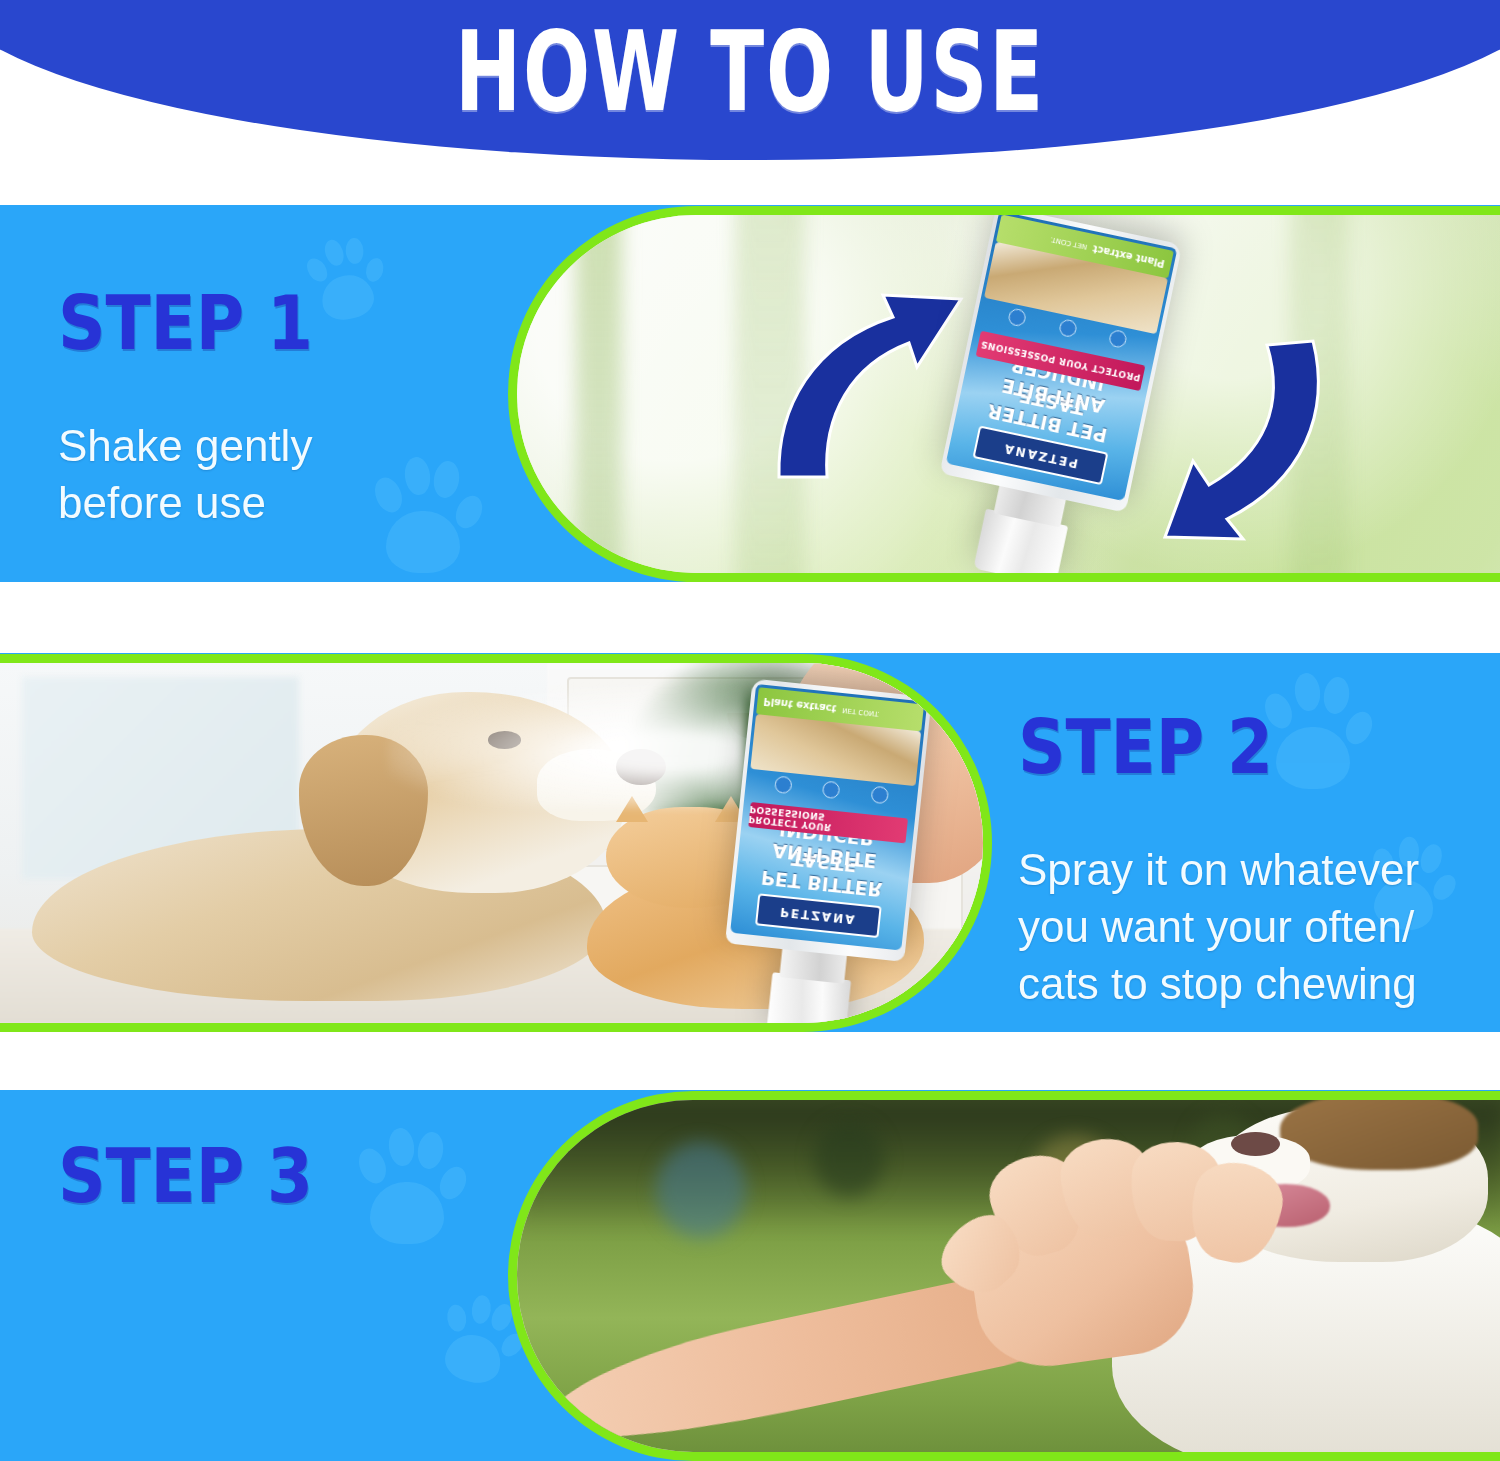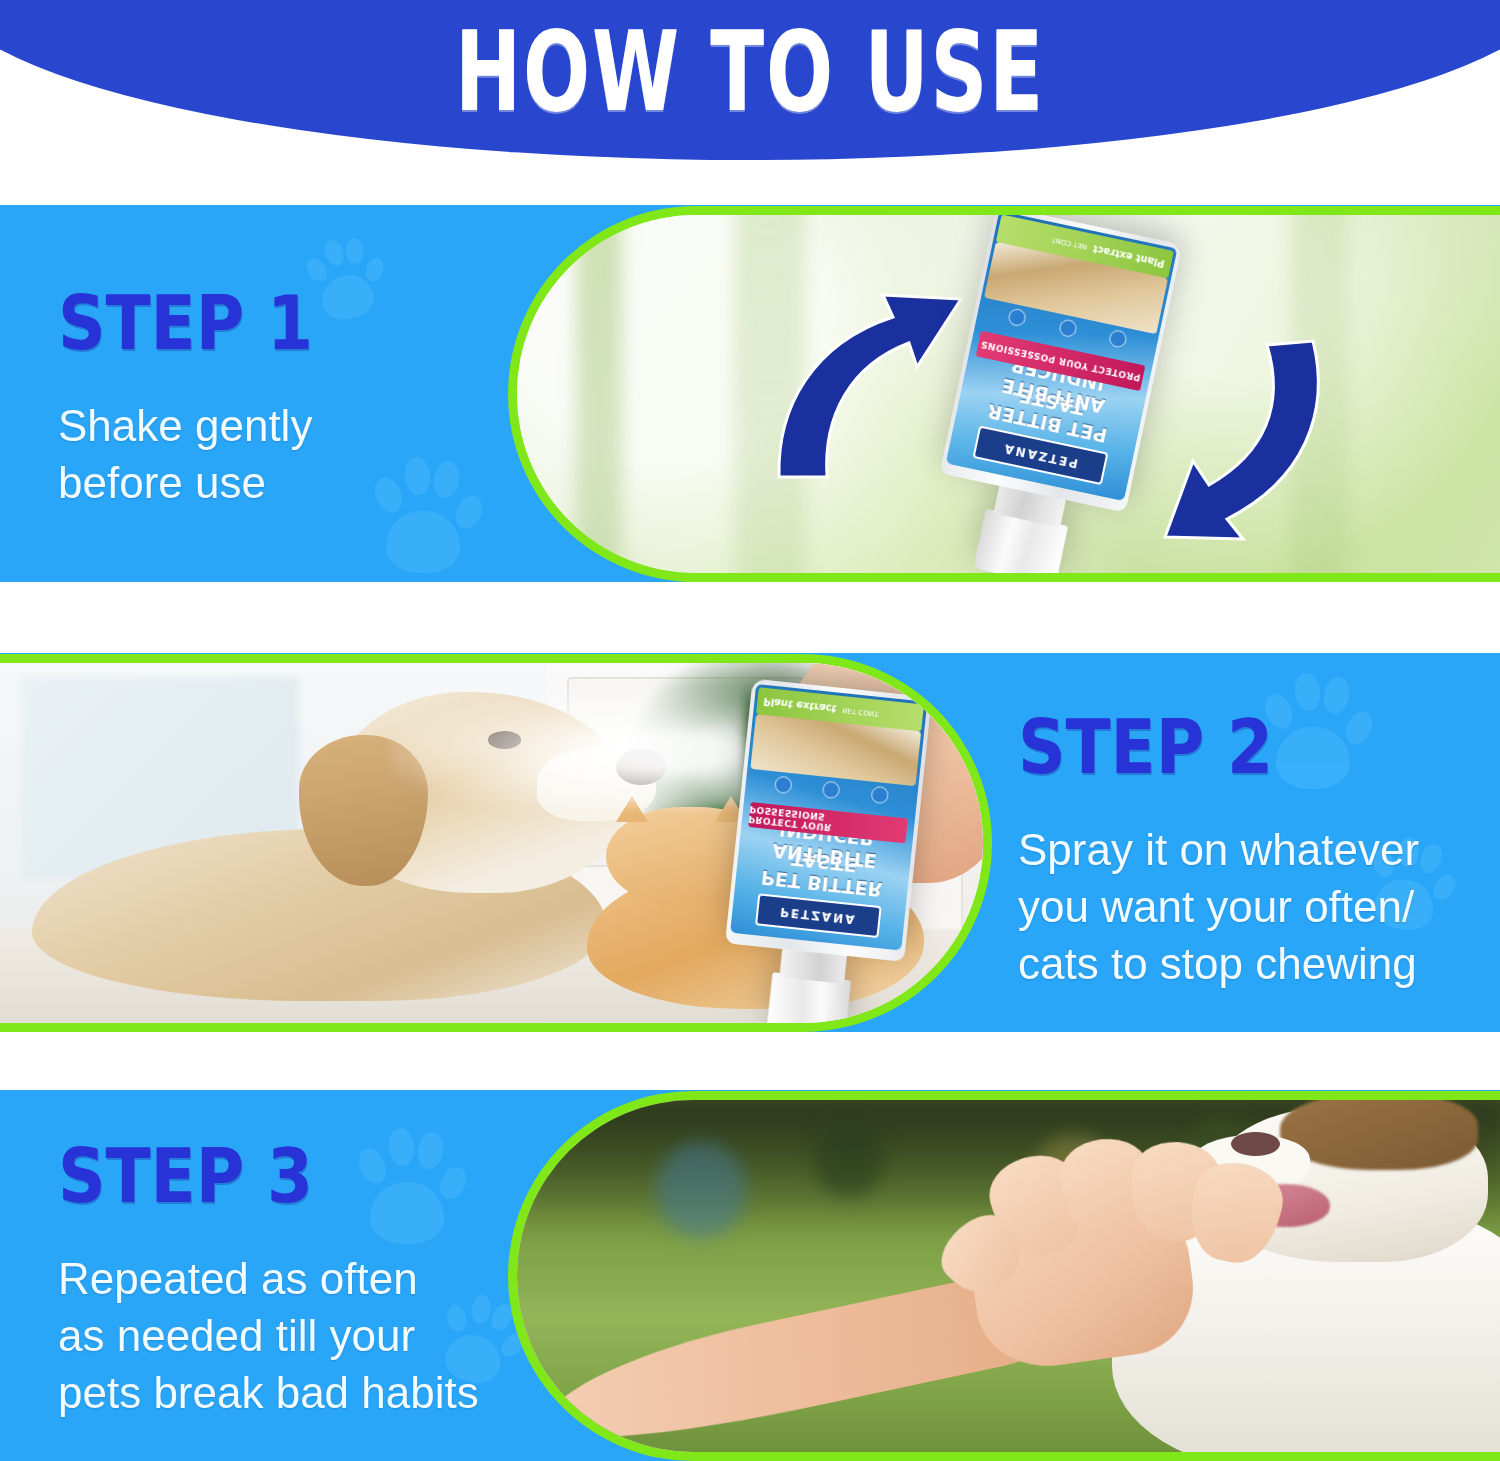--- a/index.html
+++ b/index.html
@@ -64,21 +64,21 @@
     font-weight:bold;
     font-size:66px;
     color:#2733D6;
     letter-spacing:0px;
     line-height:1;
     transform:scaleY(1.12);
     transform-origin:left top;
     text-shadow:1px 2px 0 rgba(20,30,140,.30);
   }
   .step-body {
-    margin-top:44px;
+    margin-top:64px;
     font-family:"Liberation Sans", sans-serif;
     font-size:44px;
     line-height:1.30;
     color:#F2FBFF;
     text-shadow:0 1px 2px rgba(0,60,120,.25);
     white-space:pre-line;
   }
 
   
   .capsule {
@@ -557,23 +557,20 @@
     </div>
     <div class="paw" style="left:452px; top:196px; transform:scale(.75) rotate(14deg);">
       <span class="toe t1"></span>
         <span class="toe t2"></span>
       <span class="toe t3"></span>
         <span class="toe t4"></span>
         <span class="pad"></span>
     </div>
     <div class="textblock" style="left:58px; top:50px; width:460px;">
       <div class="step-heading">STEP 3</div>
-      <div class="step-body">Repeated as often
-as needed till your
-pets break bad habits</div>
     </div>
   </div>
 
   <div class="capsule" id="cap-3">
     <div class="capsule-inner">
       <div class="scene3">
         <div class="s3-blur-top"></div>
         <div class="s3-bokeh" style="left:14%; top:12%; width:90px; height:96px; background:rgba(70,120,150,.55);"></div>
         <div class="s3-bokeh" style="left:30%; top:6%;  width:70px; height:76px; background:rgba(40,60,30,.6);"></div>
         <div class="s3-bokeh" style="left:52%; top:10%; width:86px; height:80px; background:rgba(150,140,70,.5);"></div>

